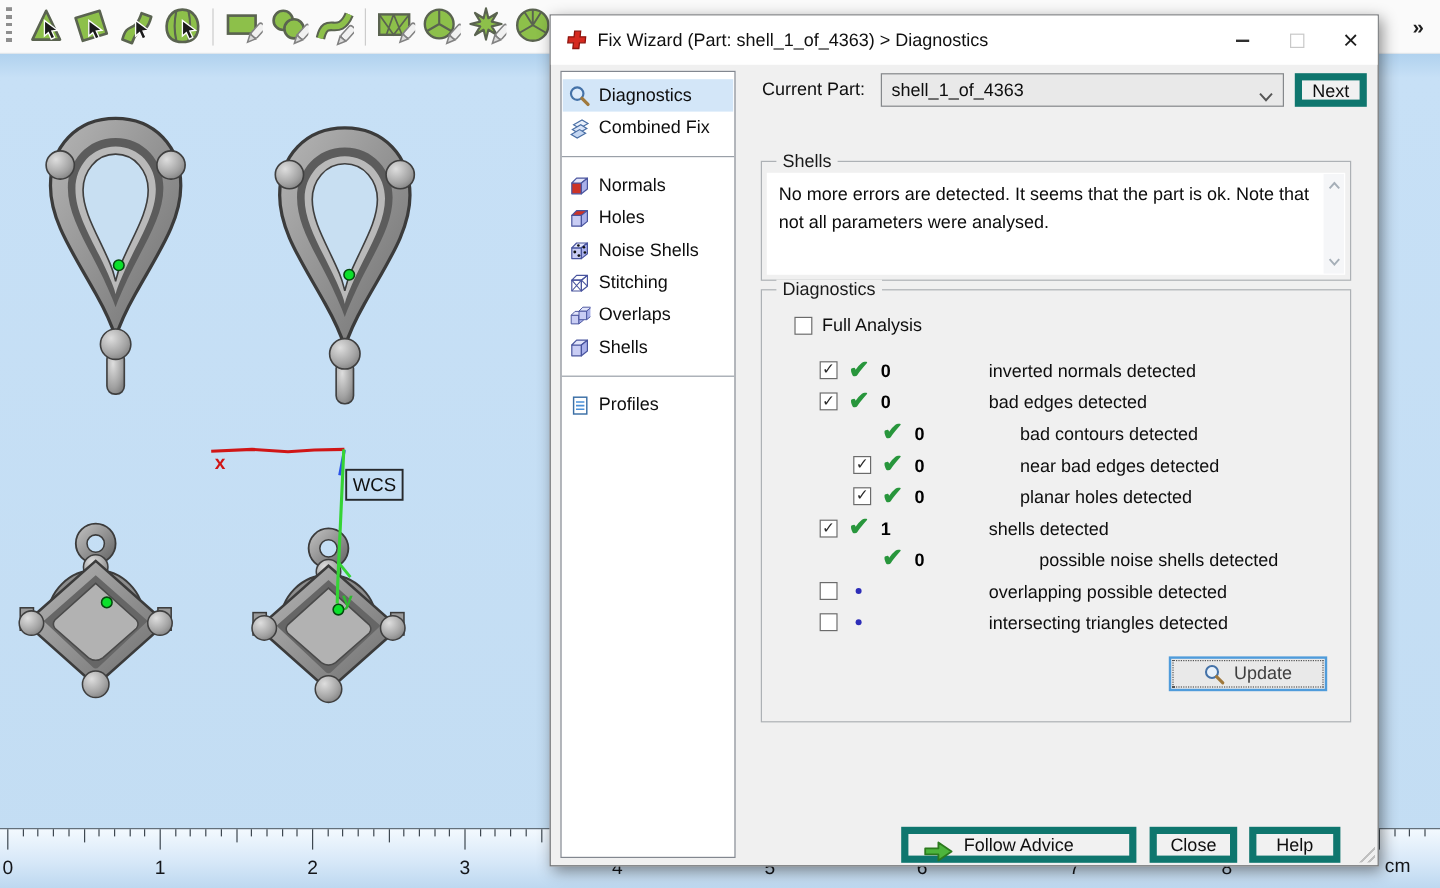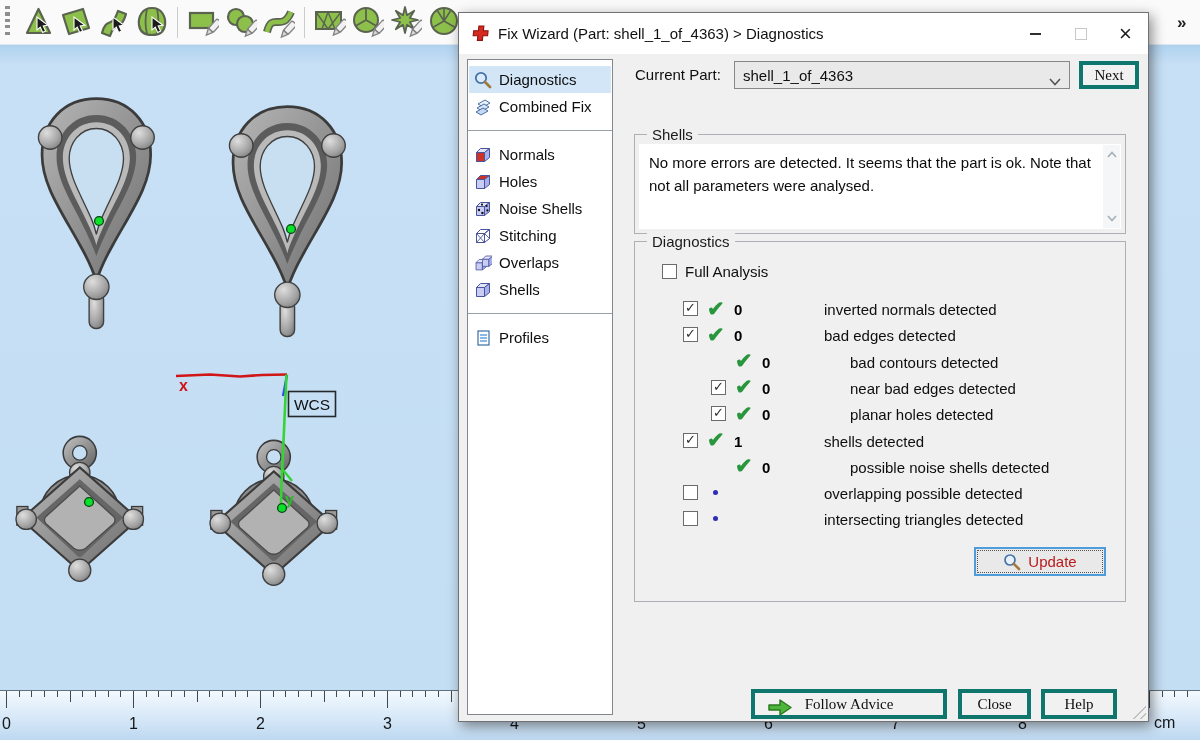--- a/index.html
+++ b/index.html
@@ -49,22 +49,22 @@
   .sbrow{height:27px;display:flex;align-items:center;padding-left:5px;gap:7px;margin:0 1px}
   .sbrow.selected{background:#d3e6f8}
   .sbrow .lbl{font-size:15px;color:#0e0e0e;white-space:nowrap}
   .sbsep{height:1px;background:#9aa0a8;margin:10px 0}
 
   .cp-label{position:absolute;left:176px;top:53px;font-size:15px;color:#0e0e0e}
   .combobox{position:absolute;left:275px;top:48px;width:336px;height:28px;background:#e9e9e9;
     border:1px solid #85888b;box-sizing:border-box;display:flex;align-items:center;
     padding:0 28px 0 8px;font-size:15px;color:#0e0e0e}
   .combo-chevron{position:absolute;right:8px;top:10px}
-  .btn{background:#f1f1f1;border:4px solid #0f766e;font-size:15px;color:#0e0e0e;
-    font-family:Liberation Serif, serif;box-sizing:border-box}
+  .btn{background:#f1f1f1;border:6px solid #0f766e;font-size:15px;color:#0e0e0e;
+    font-family:Liberation Sans, sans-serif;box-sizing:border-box}
   .next-btn{position:absolute;left:620px;top:48px;width:60px;height:28px}
 
   .groupbox{position:absolute;left:175px;width:492px;border:1px solid #adb1b5;box-sizing:border-box}
   .gb-label{position:absolute;top:-9px;left:12px;background:#f0f0f0;padding:0 5px;
     font-size:15px;color:#1a1a1a}
   .advice-group{top:121px;height:100px}
   .advice-inner{position:absolute;left:4px;right:4px;top:9px;bottom:4px;background:#fff}
   .advice-text{position:absolute;left:10px;top:7px;width:448px;font-size:15px;color:#0c0c0c;line-height:23px}
   .advice-scroll{position:absolute;right:1px;top:1px;bottom:1px;width:17px;background:#f5f6f8;
     display:flex;flex-direction:column;justify-content:space-between;align-items:center;padding:6px 0;box-sizing:border-box}
@@ -76,21 +76,21 @@
     font-size:13px;line-height:12px;text-align:center;color:#2b2b2b}
   .rows{position:absolute;left:0;top:54px;right:0;height:250px}
   .grncheck{position:absolute;font-size:21px;line-height:24px;color:#28963c;font-weight:bold}
   .count{position:absolute;font-size:15px;font-weight:bold;color:#000}
   .dlabel{position:absolute;font-size:15px;color:#0e0e0e;white-space:nowrap}
   .bluedot{position:absolute;width:5px;height:5px;border-radius:50%;background:#2d2db8}
   .cbabs{position:absolute}
 
   .update-btn{position:absolute;left:339px;top:305px;width:132px;height:29px;background:#e9e9e9;
     border:2px solid #4f9cdb;display:flex;align-items:center;justify-content:center;gap:7px;
-    font-size:15px;color:#b91c1c;outline:1px dotted #555;outline-offset:-4px;box-sizing:border-box}
+    font-size:15px;color:#404040;outline:1px dotted #555;outline-offset:-4px;box-sizing:border-box}
 
   .footer-btn{position:absolute;top:676px;height:30px;display:flex;align-items:center;justify-content:center}
   .follow-btn{left:292px;width:196px}
   .follow-btn .aicon{position:absolute;left:12px;top:5px}
   .close-btn{left:499px;width:73px}
   .help-btn{left:582px;width:76px}
 
   .grip{position:absolute;right:2px;bottom:2px;width:17px;height:17px;
     clip-path:polygon(100% 0,100% 100%,0 100%);
     background:repeating-linear-gradient(135deg,#c0c0c0 0 1.6px,transparent 1.6px 4.8px)}
@@ -571,21 +571,21 @@
           <div class="cb cbabs" style="left: 76px; top: 110.2px;">✓</div>
           <span class="grncheck" style="left: 100px; top: 105.7px;">✔</span>
           <span class="count" style="left: 127px; top: 110.2px;">0</span>
           <span class="dlabel" style="left: 215px; top: 110.2px;">planar holes detected</span>
           <div class="cb cbabs" style="left: 48px; top: 136.5px;">✓</div>
           <span class="grncheck" style="left: 72px; top: 132px;">✔</span>
           <span class="count" style="left: 99px; top: 136.5px;">1</span>
           <span class="dlabel" style="left: 189px; top: 136.5px;">shells detected</span>
           <span class="grncheck" style="left: 100px; top: 158.3px;">✔</span>
           <span class="count" style="left: 127px; top: 162.8px;">0</span>
-          <span class="dlabel" style="left: 215px; top: 162.8px; text-align: center;">possible noise shells detected</span>
+          <span class="dlabel" style="left: 231px; top: 162.8px; text-align: center;">possible noise shells detected</span>
           <div class="cb cbabs" style="left: 48px; top: 189.1px;"></div>
           <span class="bluedot" style="left: 78px; top: 194.1px;"></span>
           <span class="dlabel" style="left: 189px; top: 189.1px;">overlapping possible detected</span>
           <div class="cb cbabs" style="left: 48px; top: 215.4px;"></div>
           <span class="bluedot" style="left: 78px; top: 220.4px;"></span>
           <span class="dlabel" style="left: 189px; top: 215.4px;">intersecting triangles detected</span>
         </div>
       <button class="update-btn">
         <svg width="18" height="18" viewBox="0 0 18 18">
             <circle cx="7" cy="7" r="5" fill="#e8f1fb" stroke="#4472a8" stroke-width="1.7"></circle>

